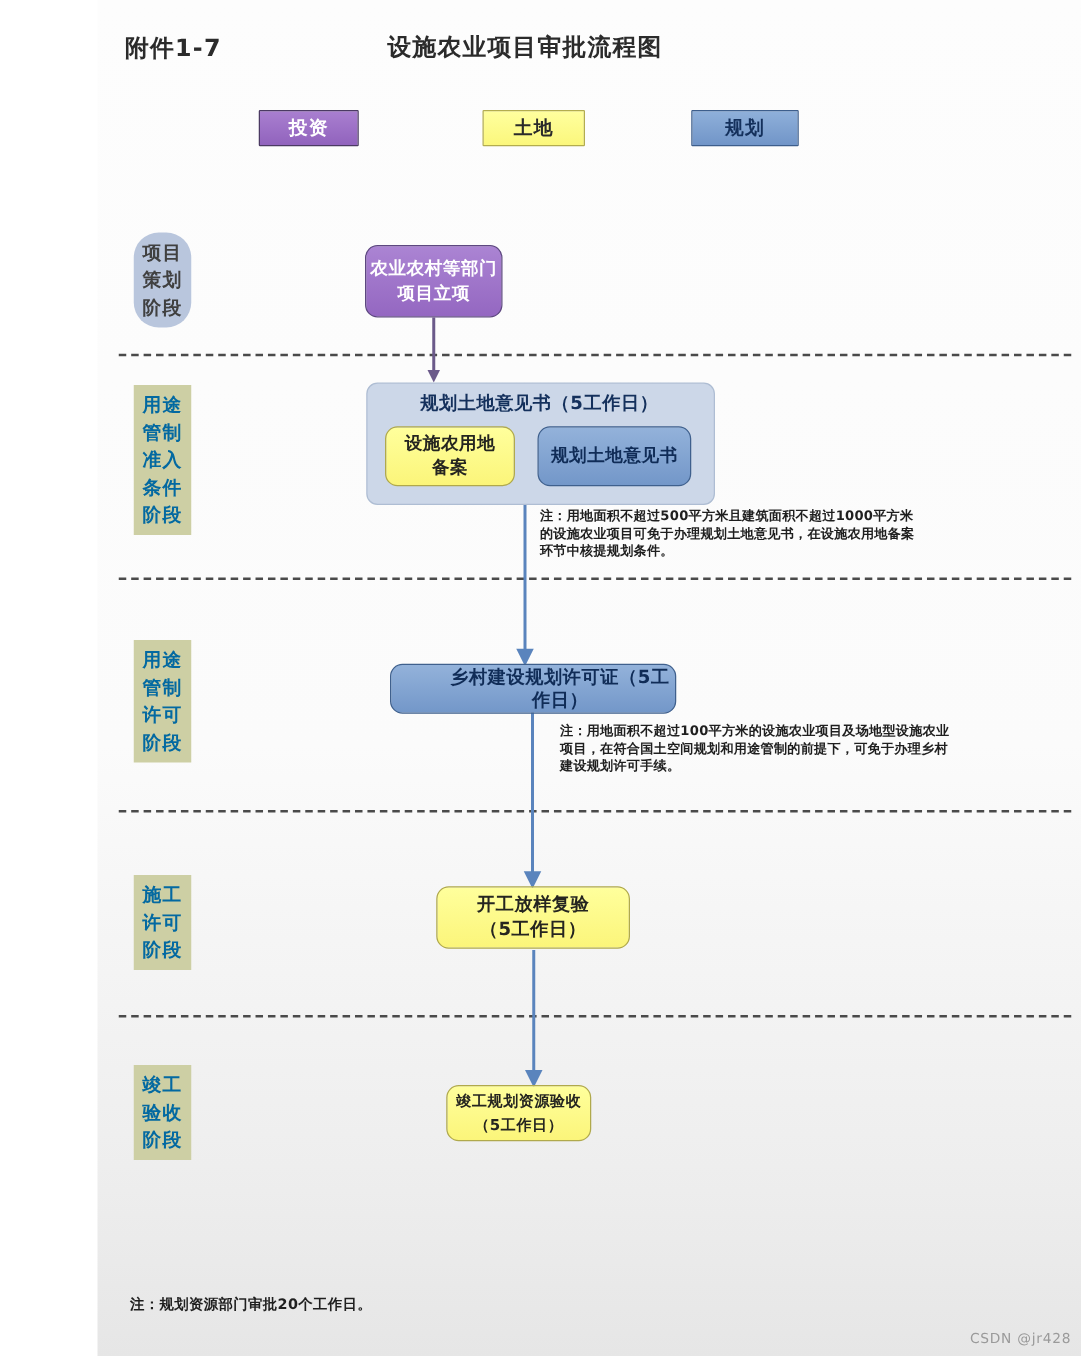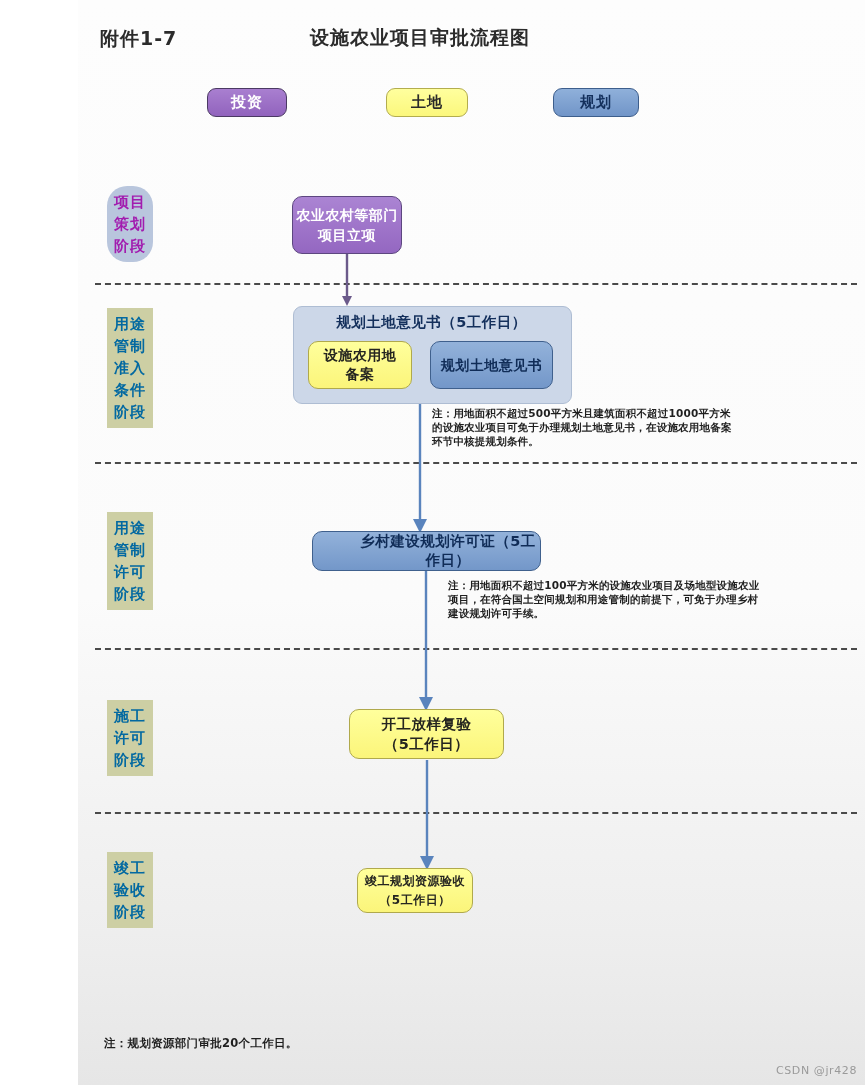--- a/index.html
+++ b/index.html
@@ -23,21 +23,21 @@
     font-size:19px;font-weight:700;color:#2b2b2b;letter-spacing:1px;
   }
   .hdr-title{
     position:absolute;left:310px;top:25px;
     font-size:19px;font-weight:700;color:#2b2b2b;letter-spacing:1px;
   }
 
   
   .legend-box{
     position:absolute;height:27px;line-height:27px;text-align:center;
-    border-radius:9px;font-size:15px;font-weight:700;letter-spacing:1px;
+    border-radius:1px;font-size:15px;font-weight:700;letter-spacing:1px;
   }
   .lg-invest{
     left:207px;top:88px;width:78px;
     background:linear-gradient(180deg,#a97fd0 0%,#9163bd 100%);
     border:1.6px solid #4b3a63;color:#ffffff;
   }
   .lg-land{
     left:386px;top:88px;width:80px;
     background:linear-gradient(180deg,#ffff9e 0%,#fbf77c 100%);
     border:1.6px solid #b3ad4e;color:#2a2a2a;
@@ -57,21 +57,21 @@
     content:"";position:absolute;left:0;top:-1px;width:100%;height:0;
   }
 
   
   .stage-label{
     position:absolute;width:42px;text-align:center;
     font-size:15px;font-weight:700;line-height:22px;letter-spacing:1px;
     padding:5px 2px;color:#1d1d1d;
     writing-mode:horizontal-tb;
   }
-  .stage-blue{background:#b9c6dd;color:#a21caf;border-radius:20px;}
+  .stage-blue{background:#b9c6dd;color:#404040;border-radius:20px;}
   .stage-olive{background:#cdcfa4;color:#0369a1;}
 
   
   .node{
     position:absolute;text-align:center;
     border-radius:10px;font-weight:700;letter-spacing:0.5px;
     display:flex;align-items:center;justify-content:center;
     box-sizing:border-box;
   }
   .node-purple{

